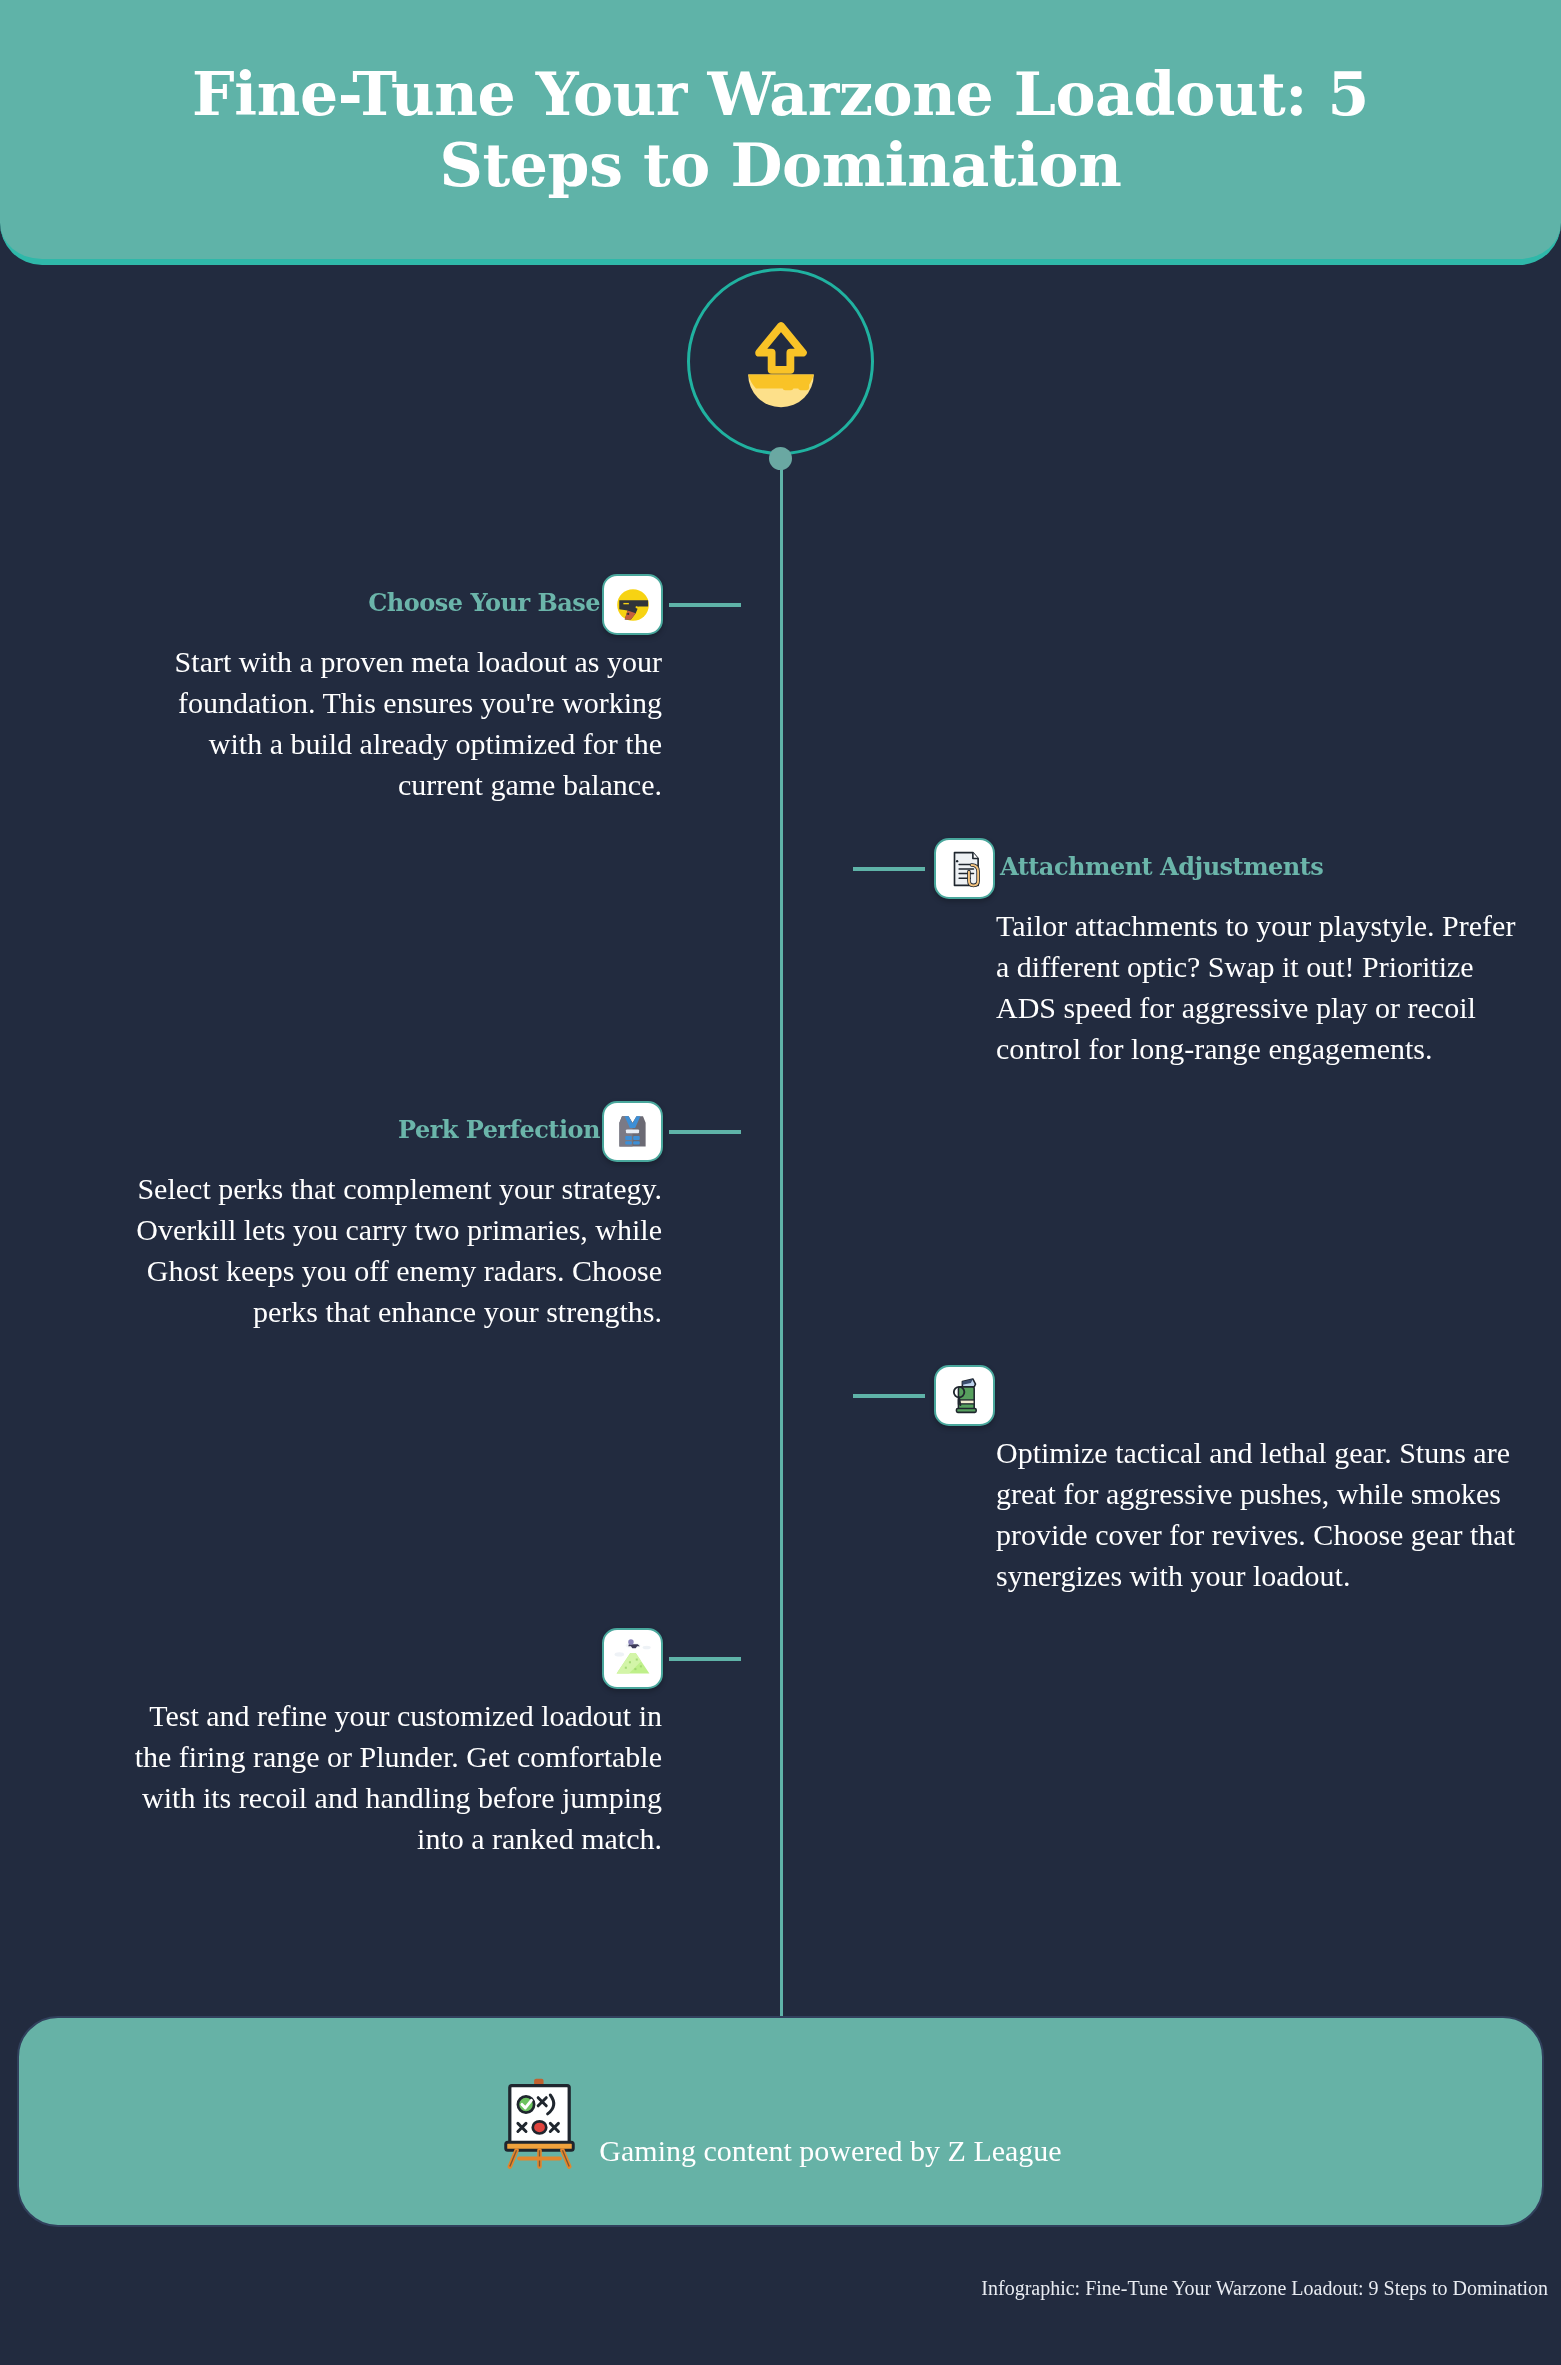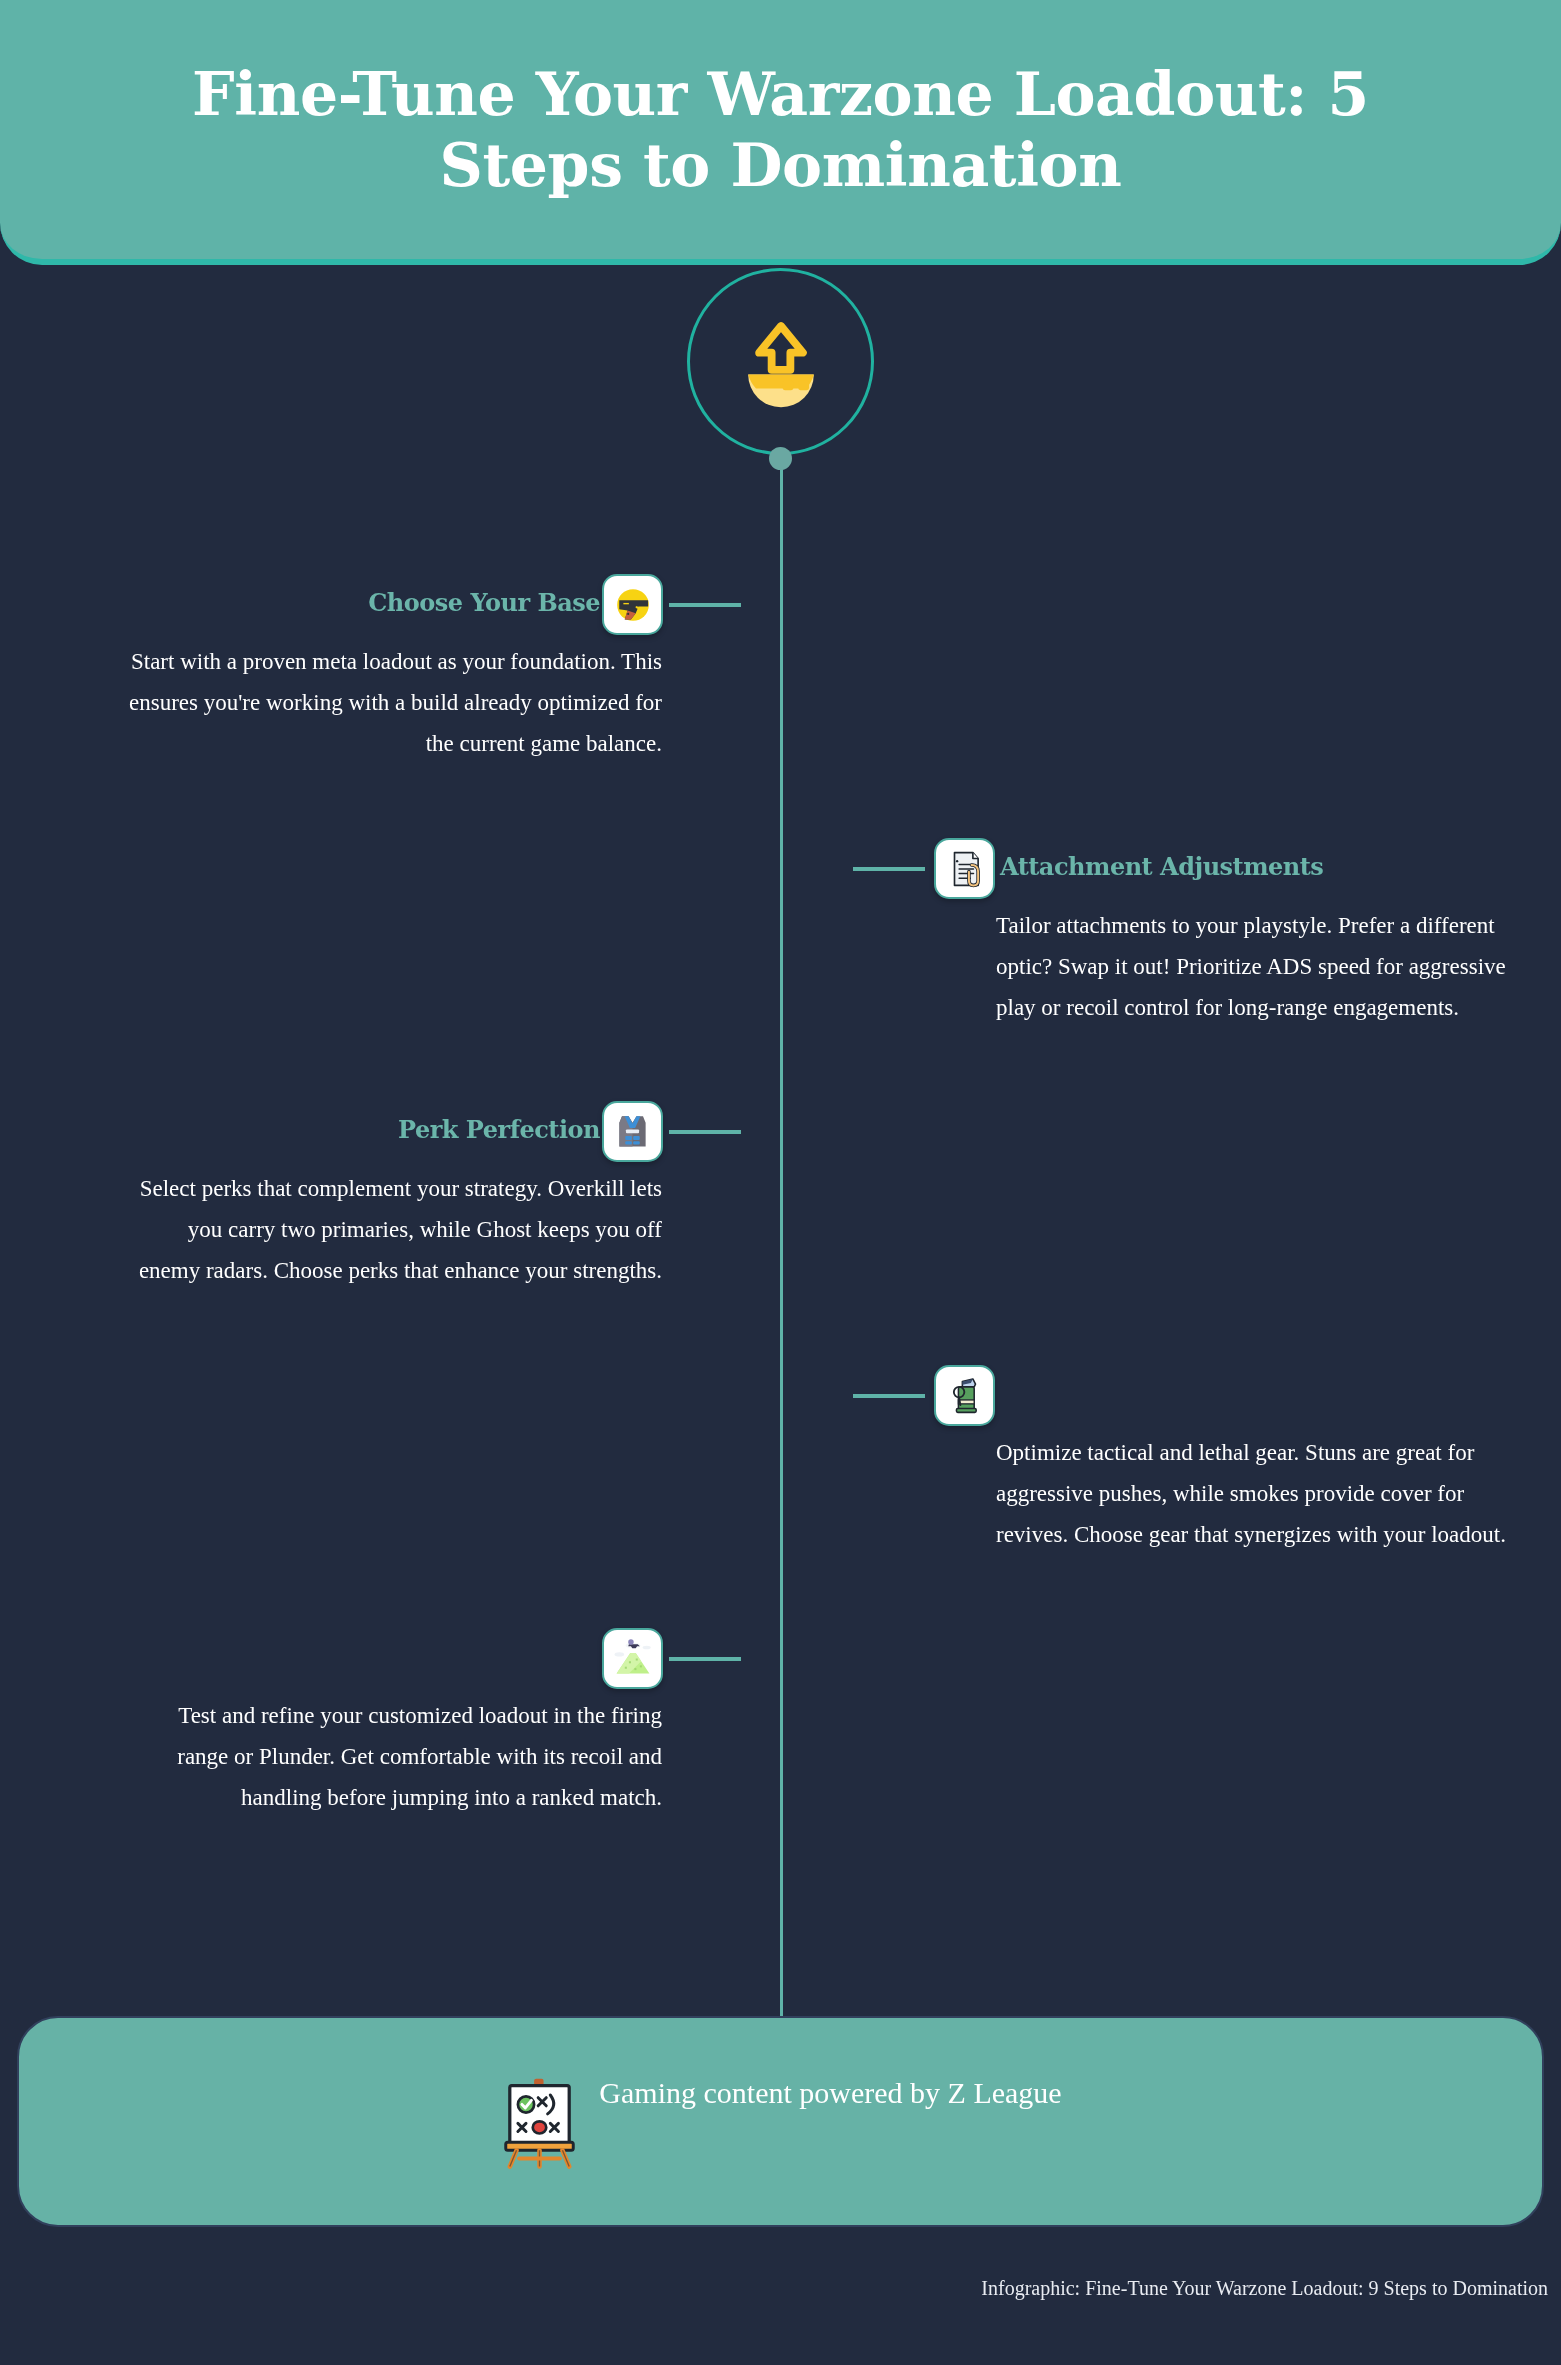--- a/index.html
+++ b/index.html
@@ -88,38 +88,38 @@
     white-space:nowrap;
     letter-spacing:-0.5px;
   }
   .step-left  .step-title { right:181px; text-align:right; }
   .step-right .step-title { left:184px;  text-align:left; }
 
   
   .step-body {
     position:absolute; top:67px;
     font-family:"Liberation Serif", serif;
-    font-size:23px;
+    font-size:30px;
     line-height:41px;
     color:#ffffff;
     width:539px;
   }
   .step-left  .step-body { right:119px; text-align:right; }
   .step-right .step-body { left:180px;  text-align:left; }
 
   
   .footer-band {
     position:absolute; left:17px; top:2016px;
     width:1527px; height:211px;
     background:#66b2a6;
     border:2.3px solid #31405c;
     border-radius:41px;
     display:flex; align-items:center; justify-content:center;
   }
-  .footer-inner { display:flex; align-items:flex-start; gap:19px; }
+  .footer-inner { display:flex; align-items:flex-end; gap:19px; }
   .footer-text {
     color:#ffffff; font-family:"Liberation Serif", serif;
     font-size:30px; line-height:1.2;
   }
 
   
   .credits {
     position:absolute; left:0; top:2273px; width:1548px;
     text-align:right;
     color:#e9ecf2;

